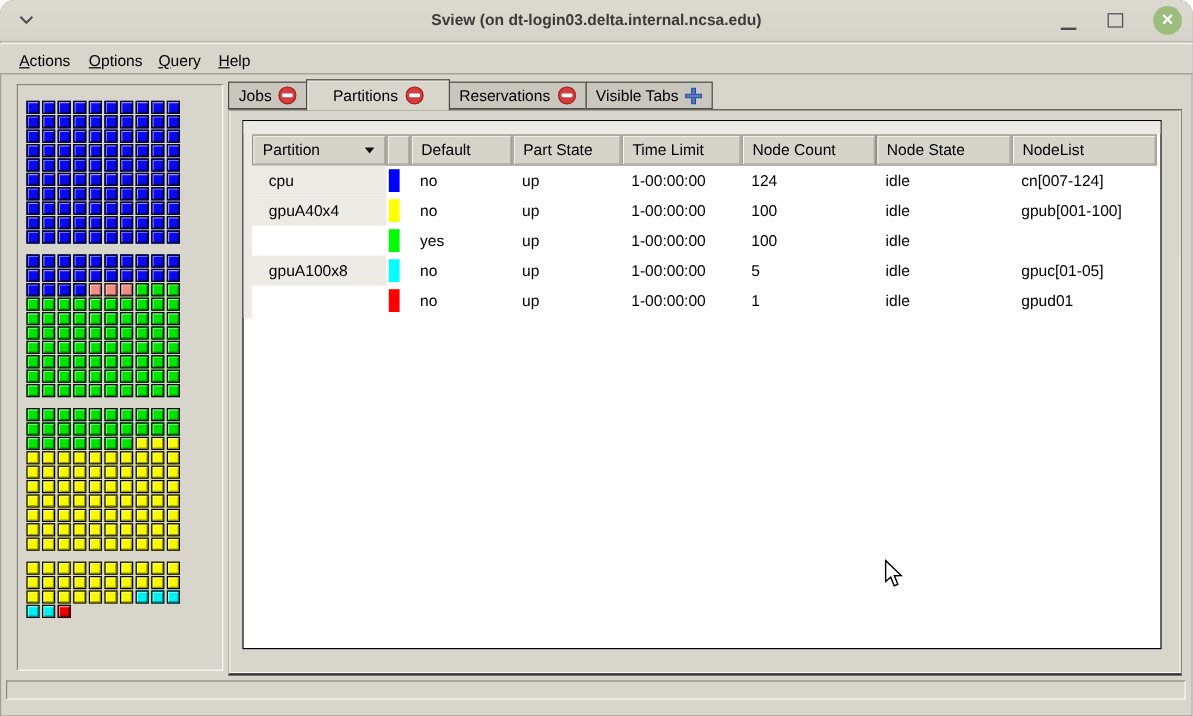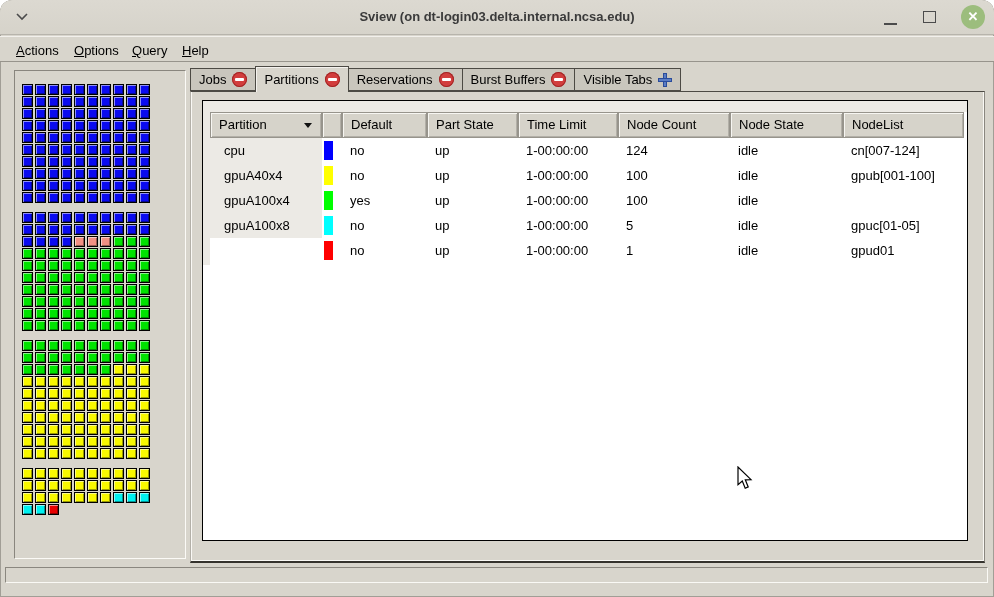--- a/index.html
+++ b/index.html
@@ -22,21 +22,21 @@
   #node-panel{position:absolute;left:14px;top:70px;width:172px;height:489px;background:#d8d5cc;border:1px solid;border-color:#89867e #fbfaf6 #fbfaf6 #89867e;}
   #node-grid{position:absolute;left:7px;top:13px;}
   .grid-section{margin-bottom:9px;}
   .grid-row{display:flex;column-gap:2px;height:11px;margin-bottom:1px;}
   .sq{width:11px;height:11px;border:1px solid #000;box-shadow:inset 1px 1px 0 rgba(255,255,255,.55), inset -1px -1px 0 rgba(0,0,0,.38);}
   .sq.X{background-image:linear-gradient(45deg,transparent 38%,#c22 38%,#c22 62%,transparent 62%),linear-gradient(-45deg,transparent 38%,#c22 38%,#c22 62%,transparent 62%);}
   .sq.D{background-image:linear-gradient(45deg,transparent 40%,#300 40%,#300 60%,transparent 60%),linear-gradient(-45deg,transparent 40%,#300 40%,#300 60%,transparent 60%);}
   
   #tabbar{position:absolute;left:191px;top:65px;height:26px;display:flex;align-items:flex-end;z-index:3;}
   .tab{display:flex;align-items:center;gap:6px;padding:0 8px;font-size:13px;color:#000;background:#c9c6bd;border:1px solid #4c4a44;height:23px;margin-left:-1px;}
-  .tab.active{background:#d8d5cc;height:26px;border-bottom:none;box-shadow:inset 1px 1px 0 #f4f2ee;position:relative;z-index:4;margin-bottom:-1px;padding:0 8px;}
+  .tab.active{background:#d8d5cc;height:26px;border-bottom:none;box-shadow:inset 1px 1px 0 #f4f2ee;position:relative;z-index:4;margin-bottom:-1px;padding:0 21px;}
   .noentry-icon{width:15px;height:15px;border-radius:50%;background:#d23d3d;box-shadow:inset 0 0 0 1px #a02525;position:relative;flex:0 0 auto;}
   .noentry-icon::after{content:"";position:absolute;left:3px;top:6px;width:9px;height:3px;background:#fff;border-radius:1px;}
   .plus-icon{width:14px;height:14px;position:relative;flex:0 0 auto;}
   .plus-icon::before{content:"";position:absolute;left:5px;top:0;width:4px;height:14px;background:#5b7dc4;box-shadow:inset 0 0 0 1px #2a4c9b;}
   .plus-icon::after{content:"";position:absolute;left:0;top:5px;width:14px;height:4px;background:#5b7dc4;box-shadow:inset 0 0 0 1px #2a4c9b;}
   #notebook-content{position:absolute;left:190px;top:91px;width:795px;height:472px;background:#d8d5cc;border-top:1px solid #4c4a44;border-bottom:2px solid #35332d;border-right:1px solid #8a877f;border-left:1px solid #b3b0a8;box-shadow:inset -1px -1px 0 #faf9f5, inset 1px -1px 0 #faf9f5;z-index:2;}
   
   #treeview{position:absolute;left:202px;top:100px;width:766px;height:441px;border:1px solid #000;background:#fff;z-index:3;}
   #tv-topband{position:absolute;left:0;top:0;width:764px;height:11px;background:#eceae5;}
   #tv-leftband{position:absolute;left:0;top:0;width:7px;height:164px;background:#eceae5;}
@@ -491,24 +491,20 @@
       <div class="tab">
         <span>Jobs</span>
         <span class="noentry-icon"></span>
       </div>
       <div class="tab active">
         <span>Partitions</span>
         <span class="noentry-icon"></span>
       </div>
       <div class="tab">
         <span>Reservations</span>
-        <span class="noentry-icon"></span>
-      </div>
-      <div class="tab">
-        <span>Burst Buffers</span>
         <span class="noentry-icon"></span>
       </div>
       <div class="tab">
         <span>Visible Tabs</span>
         <span class="plus-icon"></span>
       </div>
     </div>
 
   <div id="notebook-content"></div>
 
@@ -540,21 +536,20 @@
           <div class="tcell cell-partition" style="left: 7px; width: 112px;">gpuA40x4</div>
           <div class="swatch" style="left: 121px; background: rgb(255, 255, 0);"></div>
           <div class="tcell" style="left: 139px; width: 85px; padding-left: 8px;">no</div>
           <div class="tcell" style="left: 224px; width: 91px; padding-left: 8px;">up</div>
           <div class="tcell" style="left: 315px; width: 100px; padding-left: 8px;">1-00:00:00</div>
           <div class="tcell" style="left: 415px; width: 112px; padding-left: 8px;">100</div>
           <div class="tcell" style="left: 527px; width: 113px; padding-left: 8px;">idle</div>
           <div class="tcell" style="left: 640px; width: 121px; padding-left: 8px;">gpub[001-100]</div>
         </div>
         <div class="trow" style="top: 87px;">
-          <div class="tcell cell-partition" style="left: 7px; width: 112px;">gpuA100x4</div>
           <div class="swatch" style="left: 121px; background: rgb(0, 255, 0);"></div>
           <div class="tcell" style="left: 139px; width: 85px; padding-left: 8px;">yes</div>
           <div class="tcell" style="left: 224px; width: 91px; padding-left: 8px;">up</div>
           <div class="tcell" style="left: 315px; width: 100px; padding-left: 8px;">1-00:00:00</div>
           <div class="tcell" style="left: 415px; width: 112px; padding-left: 8px;">100</div>
           <div class="tcell" style="left: 527px; width: 113px; padding-left: 8px;">idle</div>
         </div>
         <div class="trow" style="top: 112px;">
           <div class="tcell cell-partition" style="left: 7px; width: 112px;">gpuA100x8</div>
           <div class="swatch" style="left: 121px; background: rgb(0, 255, 255);"></div>

